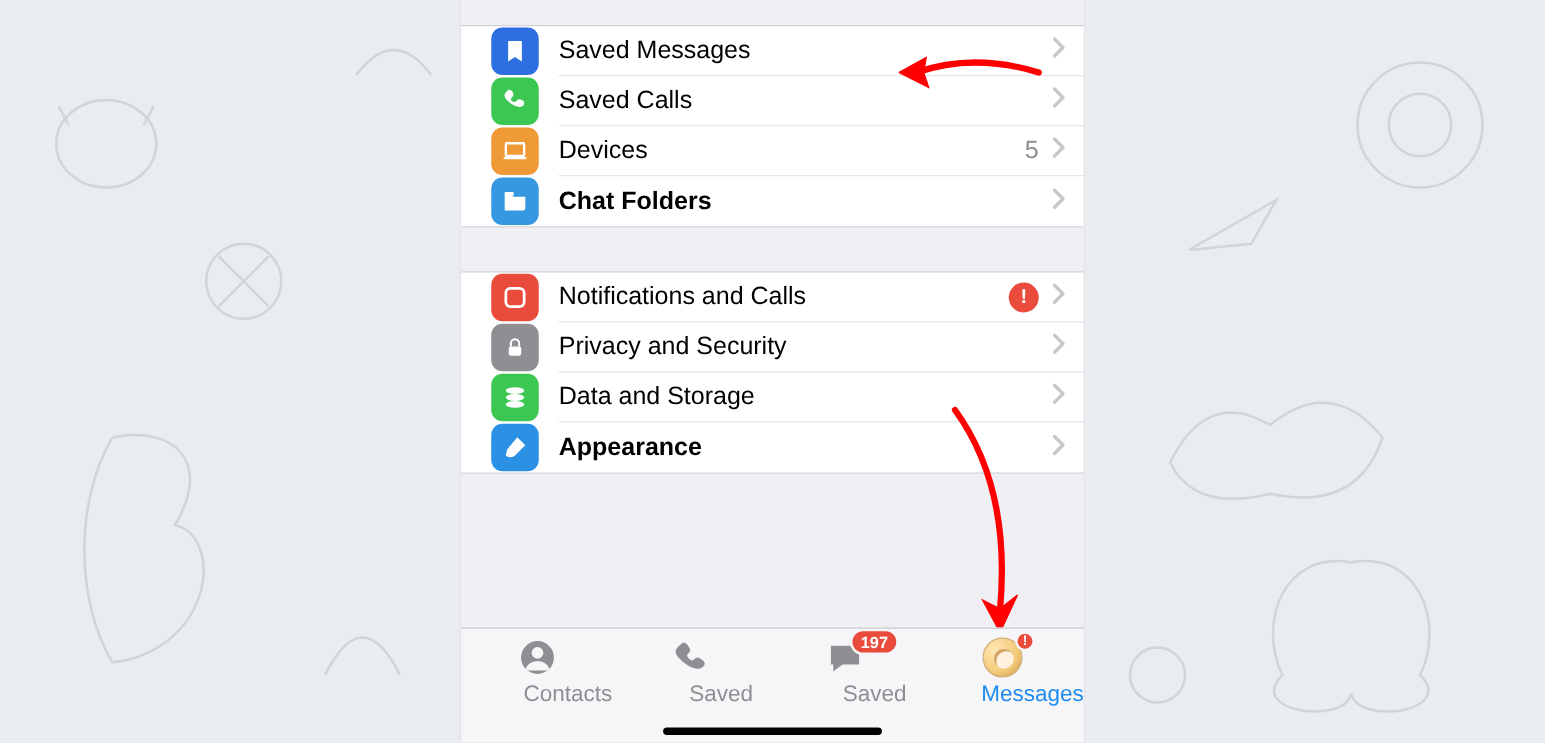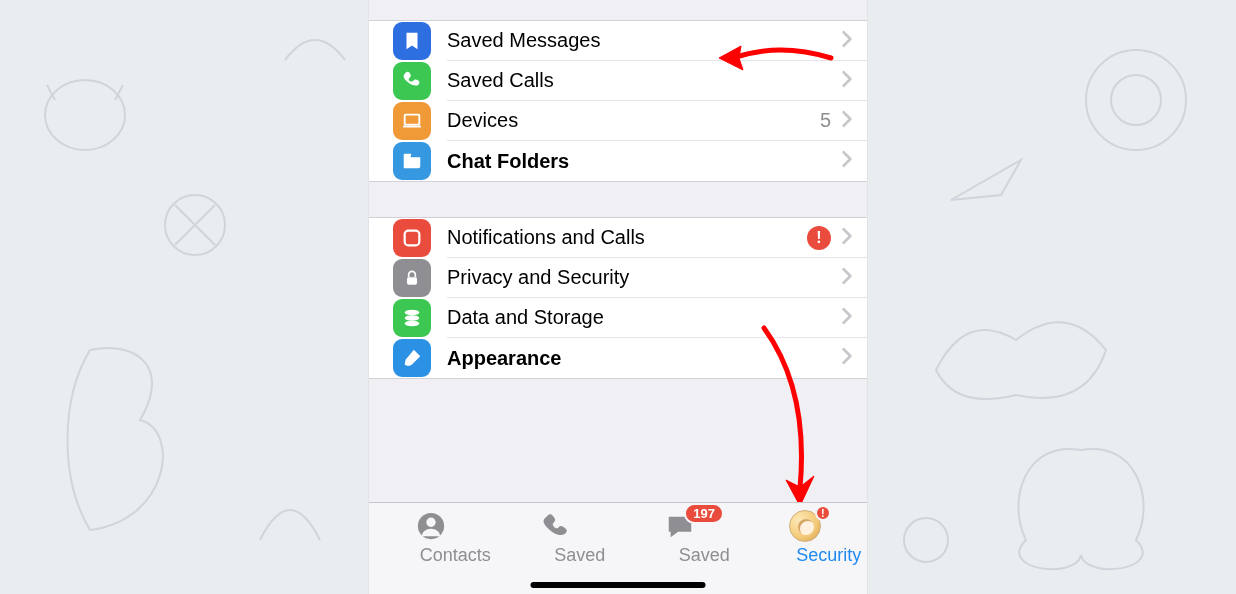--- a/index.html
+++ b/index.html
@@ -301,17 +301,17 @@
           </svg>
       </span>
       <span class="tab-badge">197</span>
       <span class="tab-label">Saved</span>
     </div>
     <div class="tab active">
       <span class="tab-icon">
         <span class="avatar"></span>
       </span>
       <span class="tab-dot">!</span>
-      <span class="tab-label">Security</span>
+      <span class="tab-label">Messages</span>
     </div>
     <div class="home-indicator"></div>
   </div>
 </div>
 
 </body></html>

